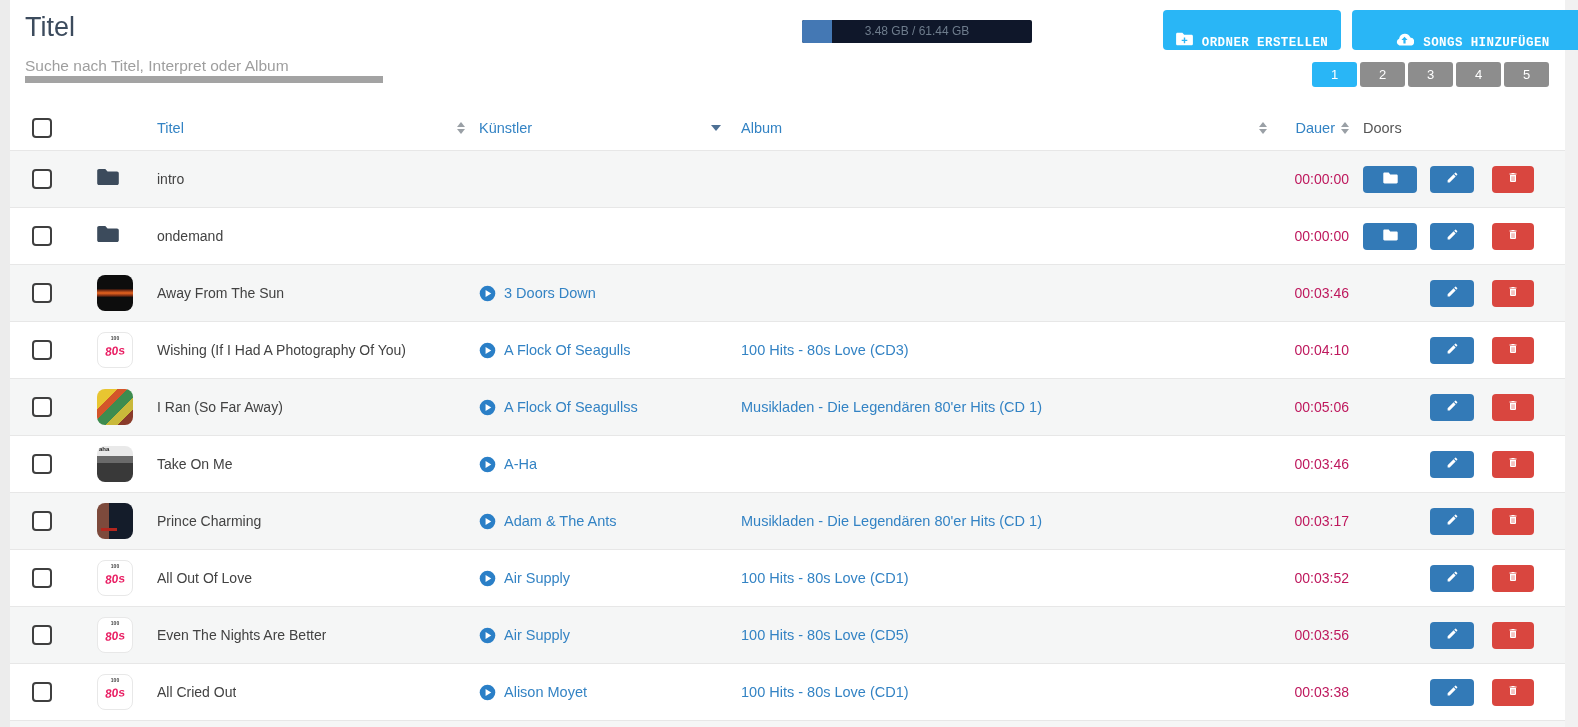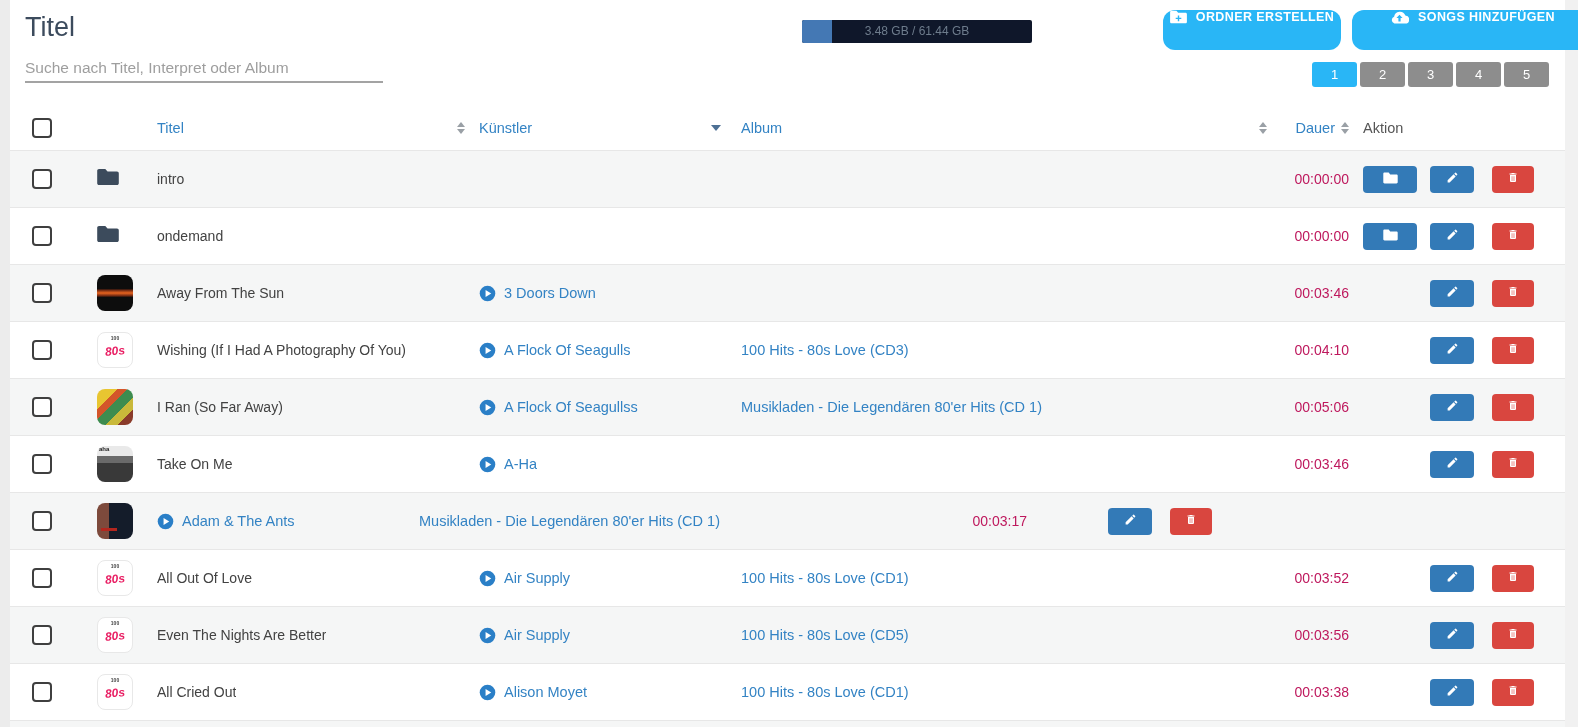--- a/index.html
+++ b/index.html
@@ -5,33 +5,33 @@
   * { box-sizing: border-box; margin: 0; padding: 0; }
   html,body { width:1578px; height:727px; }
   body { font-family: "Liberation Sans", sans-serif; background:#fff; }
   .app { position:relative; width:1578px; height:727px; background:#fff; overflow:hidden; }
   .edge-left  { position:absolute; left:0; top:0; width:10px; height:100%; background:#ececec; }
   .edge-right { position:absolute; right:0; top:0; width:13px; height:100%; background:#f1f1f1; }
 
   .page-title { position:absolute; left:25px; top:12px; font-size:27px; font-weight:400; color:#3c4b5d; }
 
   .search-input { position:absolute; left:25px; top:55px; width:358px; height:28px; border:none;
-    border-bottom:2px solid #a3a3a3; font-size:15.5px; color:#333; outline:none; background:transparent;
+    border-bottom:7px solid #a3a3a3; font-size:15.5px; color:#333; outline:none; background:transparent;
     font-family:inherit; }
   .search-input::placeholder { color:#9e9e9e; }
 
   .storage { position:absolute; left:802px; top:20px; width:230px; height:23px; background:#0f172a;
     border-radius:2px; overflow:hidden; }
   .storage-fill { position:absolute; left:0; top:0; height:100%; background:#4478b4; }
   .storage-label { position:absolute; left:0; top:0; width:100%; text-align:center; line-height:23px;
     font-size:12px; color:#6e7c8c; }
 
   .btn-top { position:absolute; top:10px; height:40px; background:#29b6f6; color:#fff; border:none;
-    border-radius:12px; font-size:12.5px; font-weight:bold; letter-spacing:.4px; display:flex;
-    align-items:flex-start; justify-content:center; gap:9px; cursor:pointer; font-family:Liberation Sans, sans-serif; }
+    border-radius:4px; font-size:12.5px; font-weight:bold; letter-spacing:.4px; display:flex;
+    align-items:flex-end; justify-content:center; gap:9px; cursor:pointer; font-family:Liberation Mono, monospace; }
   .btn-create { left:1163px; width:178px; }
   .btn-add    { left:1352px; width:241px; }
 
   .pagination { position:absolute; left:1312px; top:62px; display:flex; gap:3px; }
   .page-btn { width:45px; height:25px; border:none; border-radius:3px; background:#8d8d8d; color:#fff;
     font-size:13px; cursor:pointer; font-family:inherit; }
   .page-btn.active { background:#29b6f6; }
 
   .table { position:absolute; left:10px; top:105px; width:1555px; height:622px; overflow:hidden; }
   .thead { display:flex; align-items:center; height:45px; padding-left:22px; background:#fff; }
@@ -157,21 +157,21 @@
           </span>
       </div>
       <div class="c-dur">
         <span class="hlabel">Dauer</span>
         <span class="sort" style="margin-left:6px">
             <i class="up"></i>
             <i class="down"></i>
           </span>
       </div>
       <div class="c-action">
-        <span class="hlabel plain">Aktion</span>
+        <span class="hlabel plain">Doors</span>
       </div>
     </div>
     <div>
         <div class="trow folder">
     <div class="c-check">
       <input type="checkbox" style="">
     </div>
     <div class="c-thumb">
       <span class="folder-glyph">
         <svg width="22" height="18" viewBox="0 0 24 20">
@@ -479,20 +479,23 @@
     </div>
   </div>
         <div class="trow song">
     <div class="c-check">
       <input type="checkbox" style="">
     </div>
     <div class="c-thumb">
 
       <div class="thumb cover-prince-charming"></div>
     </div>
+    <div class="c-title">
+      <span class="row-title">Prince Charming</span>
+    </div>
     <div class="c-artist">
       <span class="artist-wrap">
         <span style="display:flex">
           <svg width="17" height="17" viewBox="0 0 24 24">
                   <circle cx="12" cy="12" r="11" fill="#2a7fc7"></circle>
                   <path d="M9.3 7l8 5-8 5V7z" fill="#fff"></path>
                 </svg>
         </span>
         <a class="link">Adam &amp; The Ants</a>
       </span>

